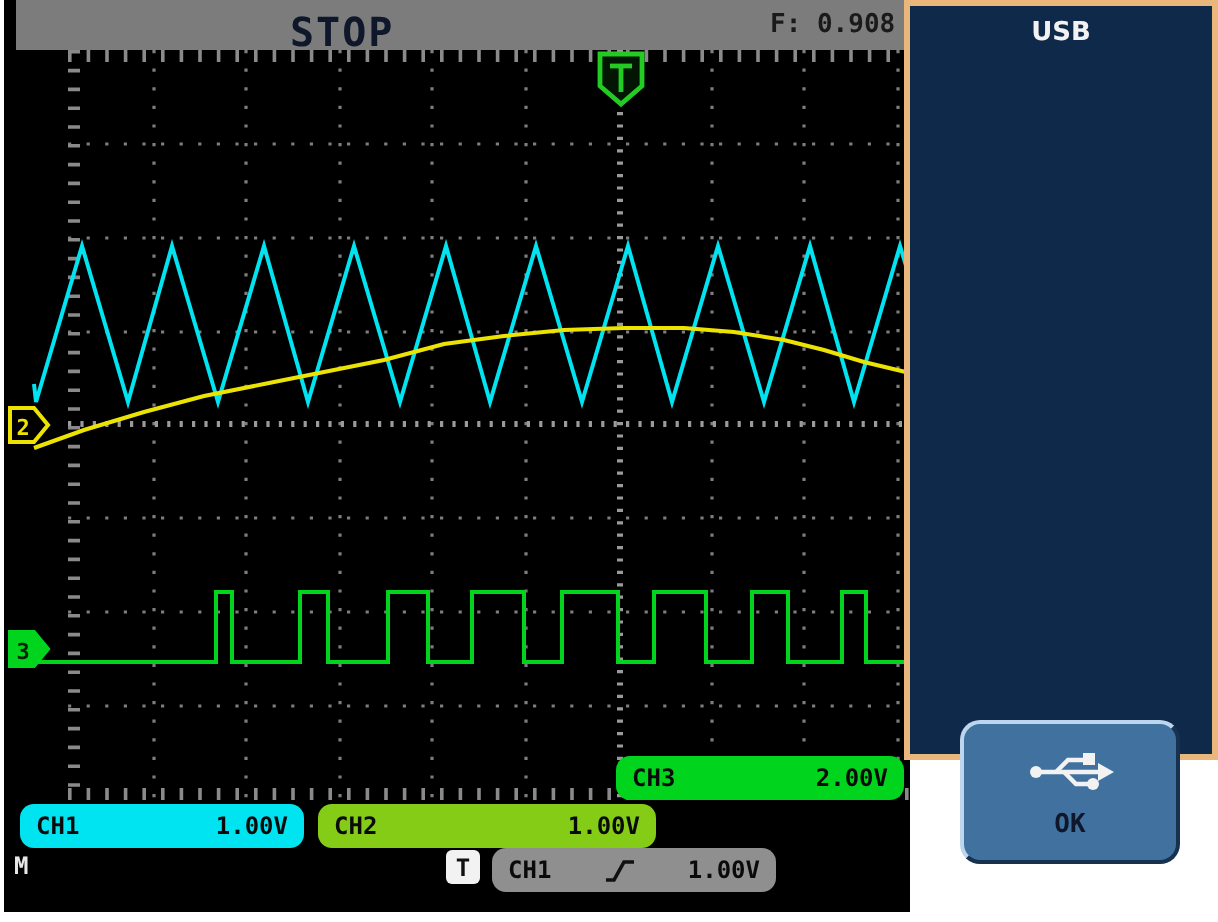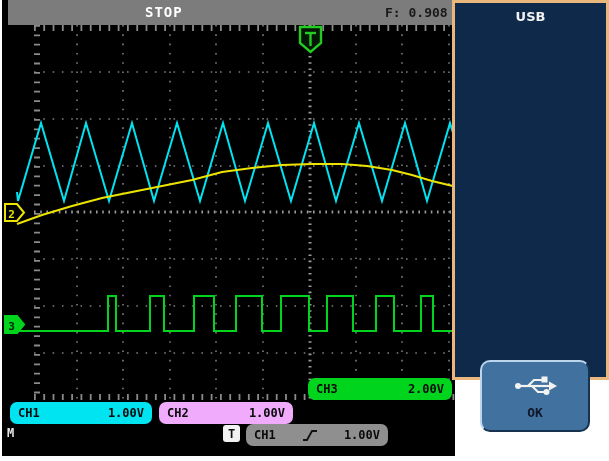--- a/index.html
+++ b/index.html
@@ -1,29 +1,29 @@
 <!DOCTYPE html>
 <html><head>
 <meta charset="utf-8">
 <style>
   html,body{margin:0;padding:0;background:#fff;}
   .stage{position:relative;width:609px;height:461px;background:#fff;overflow:hidden;
          font-family:"DejaVu Sans Mono","Liberation Mono",monospace;}
   
   .scope{position:absolute;left:2px;top:0;width:453px;height:456px;background:#000;}
   .topbar{position:absolute;left:6px;top:0;width:447px;height:25px;background:#7c7c7c;}
-  .topbar .status{position:absolute;left:137px;top:4px;font-weight:bold;font-size:14px;color:#ffffff;letter-spacing:1px;}
+  .topbar .status{position:absolute;left:137px;top:4px;font-weight:bold;font-size:20px;color:#0f172a;letter-spacing:1px;}
   .topbar .freq{position:absolute;left:377px;top:5px;font-weight:bold;font-size:13px;color:#1a1a1a;white-space:nowrap;}
   svg.grat{position:absolute;left:0;top:0;}
   
   .badge{position:absolute;height:17px;border-radius:7px;display:flex;align-items:center;
          justify-content:space-between;padding:11px 8px;box-sizing:border-box;
          font-weight:bold;font-size:12px;color:#0a0a0a;}
   .b-ch1{left:8px;top:402px;width:142px;background:#00e4f2;}
-  .b-ch2{left:157px;top:402px;width:134px;background:#f0abfc;}
+  .b-ch2{left:157px;top:402px;width:169px;background:#84cc16;}
   .b-ch3{left:306px;top:378px;width:144px;background:#00d41c;text-align:right;}
   .m-label{position:absolute;left:5px;top:426px;color:#e8e8e8;font-weight:bold;font-size:12px;}
   .b-time{left:27px;top:424px;width:188px;background:#8f8f8f;height:18px;}
   .t-square{position:absolute;left:221px;top:425px;width:17px;height:17px;background:#f2f2f2;
             border-radius:3px;display:flex;align-items:center;justify-content:center;
             font-weight:bold;font-size:12px;color:#111;}
   .b-trig{left:244px;top:424px;width:142px;background:#8f8f8f;height:18px;}
   .slope{display:inline-block;}
   
   .panel{position:absolute;left:452px;top:0;width:157px;height:380px;background:#0e2949;

